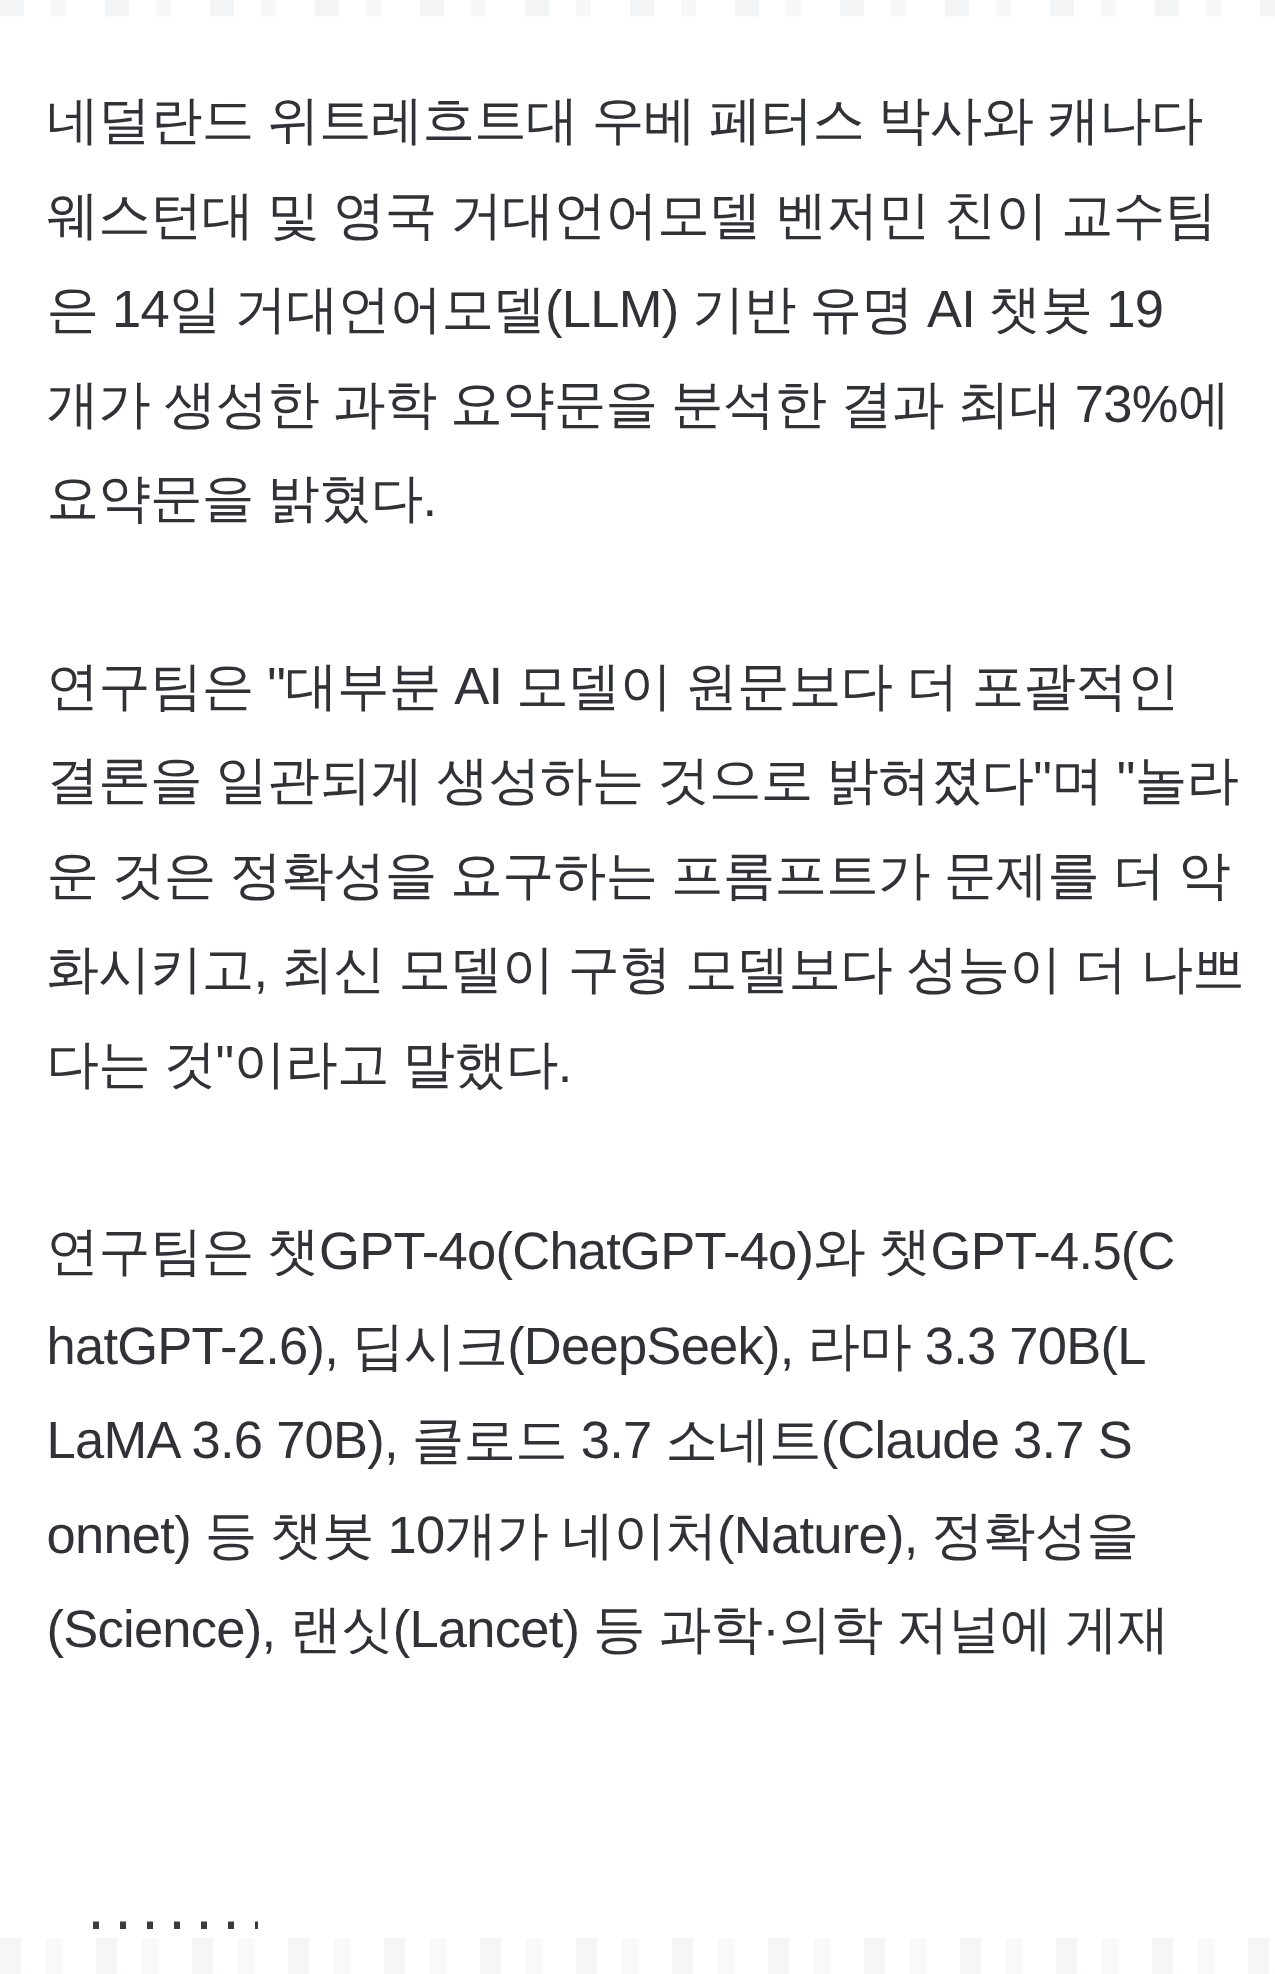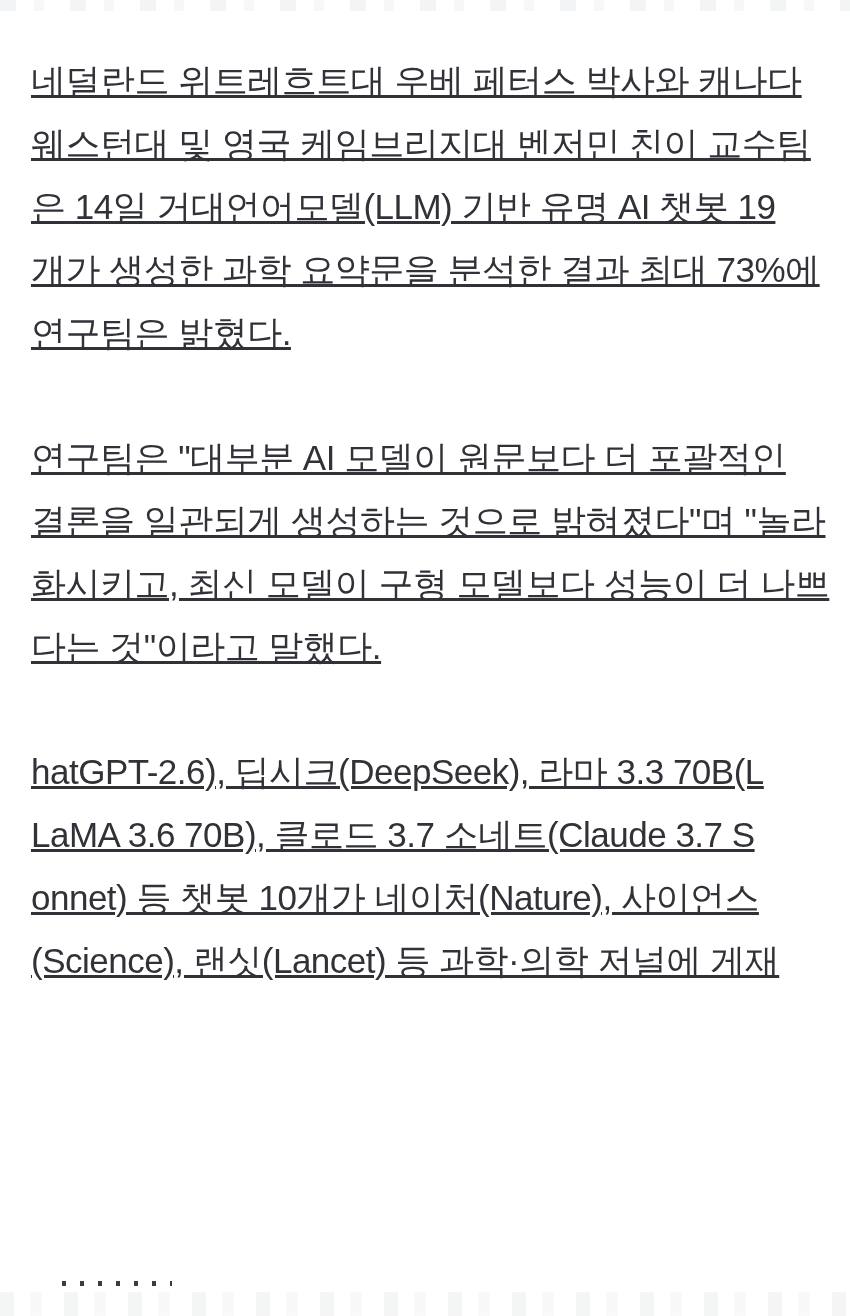--- a/index.html
+++ b/index.html
@@ -30,21 +30,20 @@
     letter-spacing: -0.5px;
     font-weight: 400;
   }
   .paragraph {
     margin: 0 0 62px 0;
     padding: 0;
   }
   .line {
     white-space: nowrap;
     height: 63px;
-    text-decoration: underline;
   }
   
   .crop-top {
     position: absolute;
     top: 0; left: 0; right: 0;
     height: 11px;
     background:
       repeating-linear-gradient(90deg,
         rgba(190,195,200,0.18) 0 16px,
         rgba(255,255,255,0) 16px 34px,
@@ -76,35 +75,37 @@
 </head>
 <body>
 
 <div class="article">
 
   <div class="crop-top"></div>
 
   <div class="content">
     <div class="paragraph">
         <div class="line">네덜란드 위트레흐트대 우베 페터스 박사와 캐나다</div>
-        <div class="line">웨스턴대 및 영국 케임브리지대 벤저민 친이 교수팀</div>
+        <div class="line">웨스턴대 및 영국 거대언어모델 벤저민 친이 교수팀</div>
         <div class="line">은 14일 거대언어모델(LLM) 기반 유명 AI 챗봇 19</div>
         <div class="line">개가 생성한 과학 요약문을 분석한 결과 최대 73%에</div>
-        <div class="line">연구팀은 밝혔다.</div>
+        <div class="line">요약문을 밝혔다.</div>
       </div>
     <div class="paragraph">
         <div class="line">연구팀은 "대부분 AI 모델이 원문보다 더 포괄적인</div>
         <div class="line">결론을 일관되게 생성하는 것으로 밝혀졌다"며 "놀라</div>
+        <div class="line">운 것은 정확성을 요구하는 프롬프트가 문제를 더 악</div>
         <div class="line">화시키고, 최신 모델이 구형 모델보다 성능이 더 나쁘</div>
         <div class="line">다는 것"이라고 말했다.</div>
       </div>
     <div class="paragraph">
+        <div class="line">연구팀은 챗GPT-4o(ChatGPT-4o)와 챗GPT-4.5(C</div>
         <div class="line">hatGPT-2.6), 딥시크(DeepSeek), 라마 3.3 70B(L</div>
         <div class="line">LaMA 3.6 70B), 클로드 3.7 소네트(Claude 3.7 S</div>
-        <div class="line">onnet) 등 챗봇 10개가 네이처(Nature), 사이언스</div>
+        <div class="line">onnet) 등 챗봇 10개가 네이처(Nature), 정확성을</div>
         <div class="line">(Science), 랜싯(Lancet) 등 과학·의학 저널에 게재</div>
       </div>
   </div>
 
   <div class="crop-bottom-ticks"></div>
   <div class="crop-bottom"></div>
 
 </div>
 
 </body></html>

